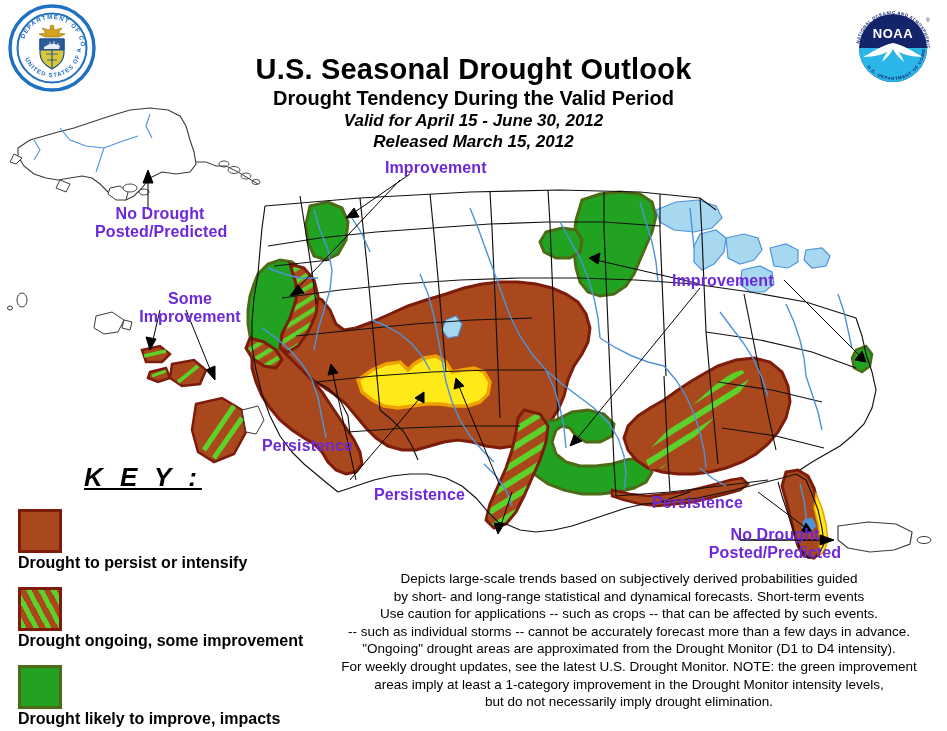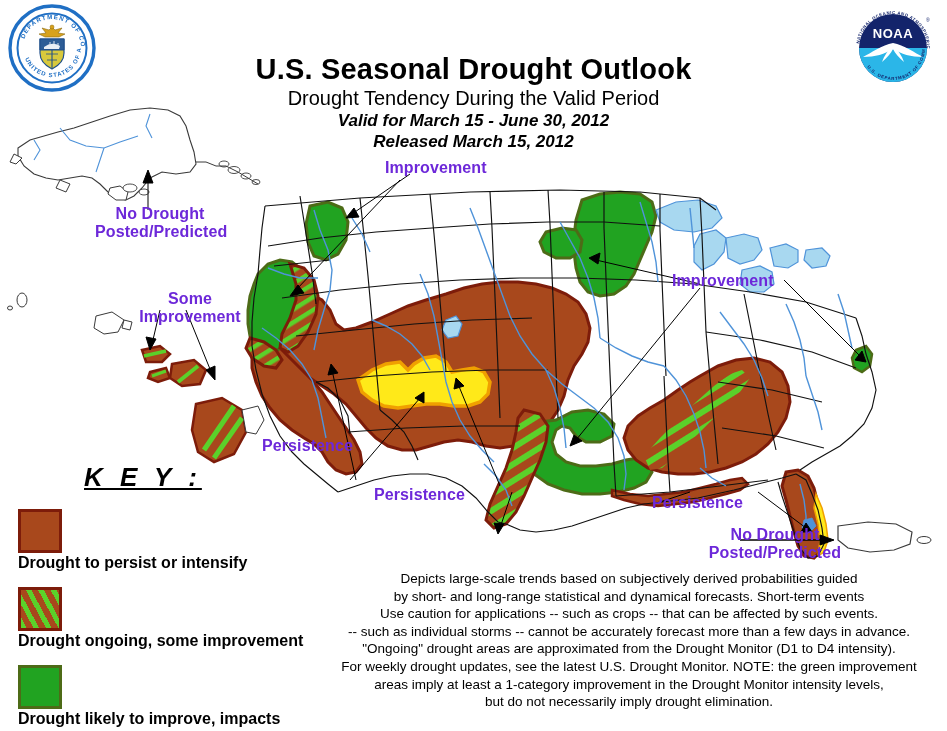--- a/index.html
+++ b/index.html
@@ -7,21 +7,21 @@
   body{width:947px;height:731px;position:relative;overflow:hidden;
        font-family:"Liberation Sans","DejaVu Sans",sans-serif;color:#000;}
   #root{position:absolute;inset:0;}
 
   
   .seal{position:absolute;left:6px;top:2px;width:92px;height:92px;}
   .noaa{position:absolute;right:8px;top:2px;width:92px;height:92px;}
 
   .titleblock{position:absolute;left:0;right:0;top:4px;text-align:center;pointer-events:none;}
   .t1{font-size:29px;font-weight:bold;letter-spacing:.2px;line-height:34px;margin-top:48px;}
-  .t2{font-size:20px;font-weight:normal;line-height:24px;}
+  .t2{font-size:20px;font-weight:bold;line-height:24px;}
   .t3{font-size:17px;font-weight:bold;font-style:italic;line-height:21px;}
   .t4{font-size:17px;font-weight:bold;font-style:italic;line-height:21px;}
 
   
   #mapwrap{position:absolute;left:0;top:88px;width:947px;height:480px;}
   #mapsvg{display:block;}
 
   
   .anno{position:absolute;font-size:16px;font-weight:bold;color:#6d28d9;white-space:nowrap;
         line-height:18px;letter-spacing:.1px;}
@@ -70,21 +70,21 @@
     <path d="M34,37 h24 v11 h-24 z" fill="#2d5d96" stroke="#1f4f8a" stroke-width="1"></path>
     <path d="M38,45 q8,-6 16,-1 l-1,3 h-15 z" fill="#e8eef5"></path>
     <path d="M44,40 v6 M48,39 v7 M52,41 v5" stroke="#e8eef5" stroke-width="0.9"></path>
     <path d="M46,48 v18" stroke="#1f4f8a" stroke-width="1.1"></path>
     <path d="M40,52 h12 M41,58 h10" stroke="#1f4f8a" stroke-width="0.8"></path>
   </svg>
 
   <div class="titleblock">
     <div class="t1">U.S. Seasonal Drought Outlook</div>
     <div class="t2">Drought Tendency During the Valid Period</div>
-    <div class="t3">Valid for March 15 - June 30, 2012</div>
+    <div class="t3">Valid for April 15 - June 30, 2012</div>
     <div class="t4">Released March 15, 2012</div>
   </div>
 
   <svg class="noaa" viewBox="0 0 92 92">
     <circle cx="46" cy="46" r="39" fill="#ffffff"></circle>
     <circle cx="46" cy="46" r="34" fill="#13246b"></circle>
     <path d="M12,46 a34,34 0 0,0 68,0 z" fill="#2bb6e8"></path>
     <path d="M46,41 c-11,2 -22,10 -30,14 c12,0 22,-3 30,-8 c8,5 18,8 30,8 c-8,-4 -19,-12 -30,-14 z" fill="#ffffff"></path>
     <path d="M46,43 c-5,5 -9,11 -11,17 c5,-4 9,-9 11,-13 c2,4 6,9 11,13 c-2,-6 -6,-12 -11,-17 z" fill="#ffffff"></path>
     <text x="46" y="36" text-anchor="middle" font-size="13" font-weight="bold" fill="#ffffff" letter-spacing="0.5" font-family="Liberation Sans, sans-serif">NOAA</text>

